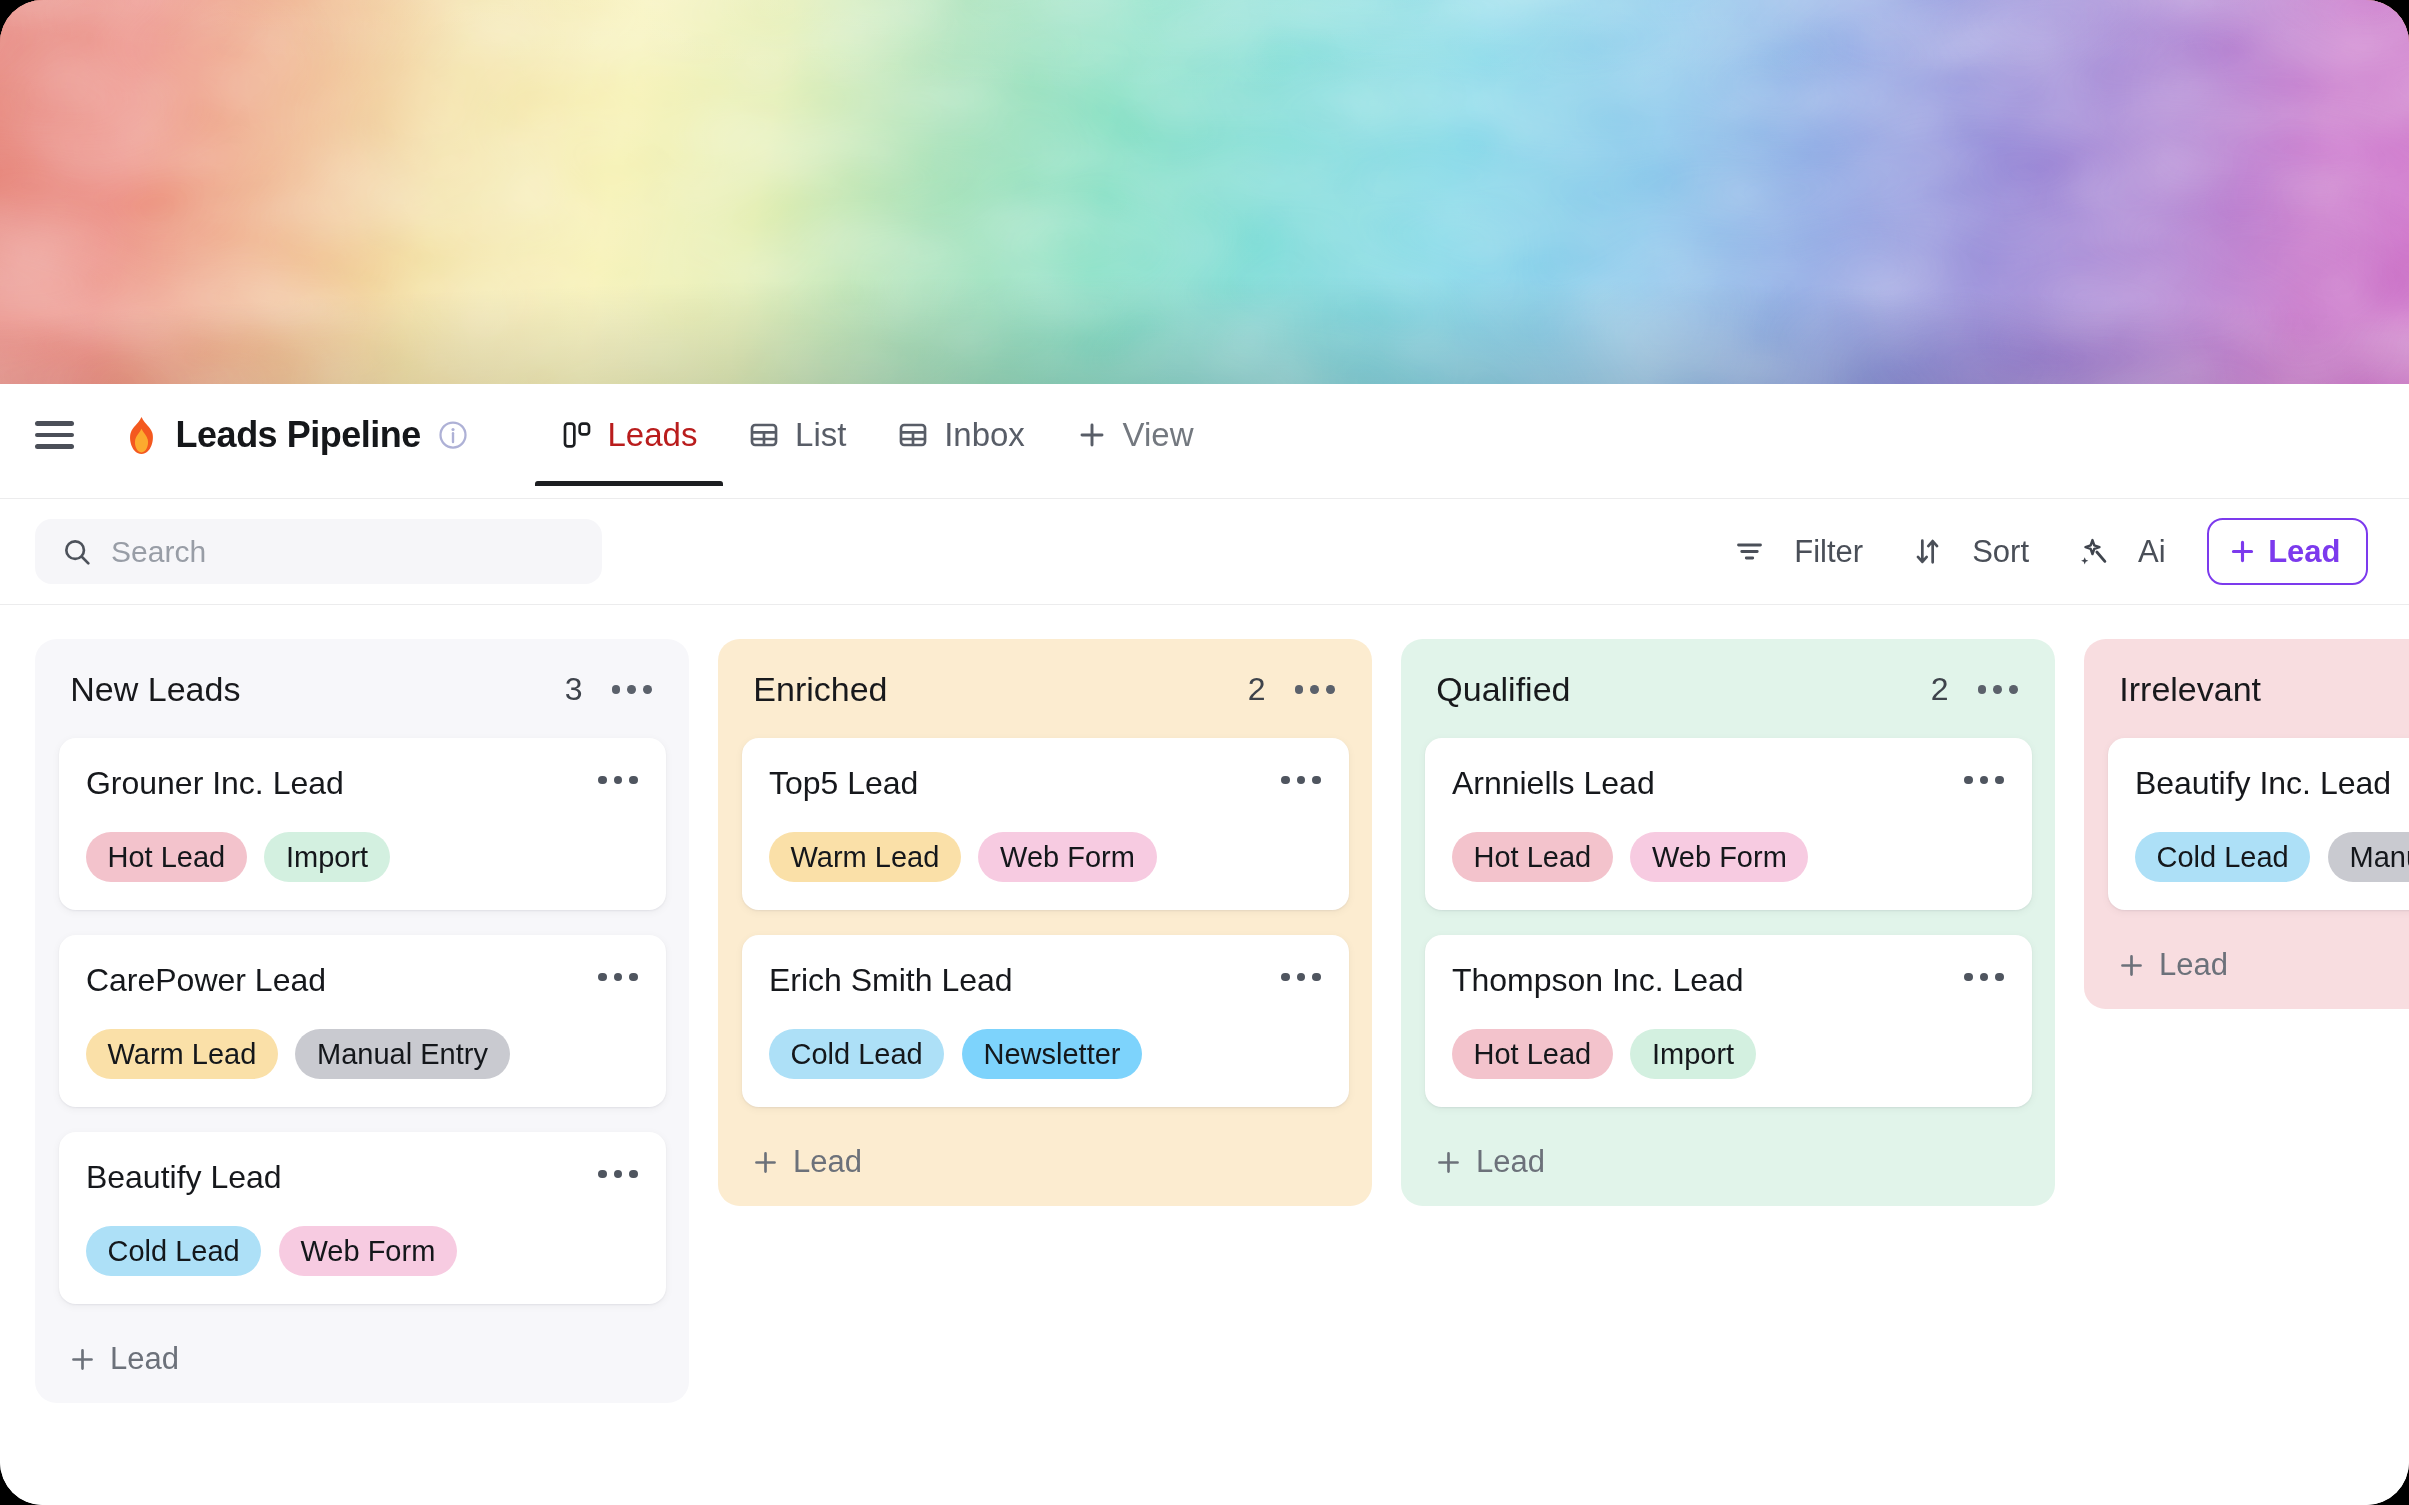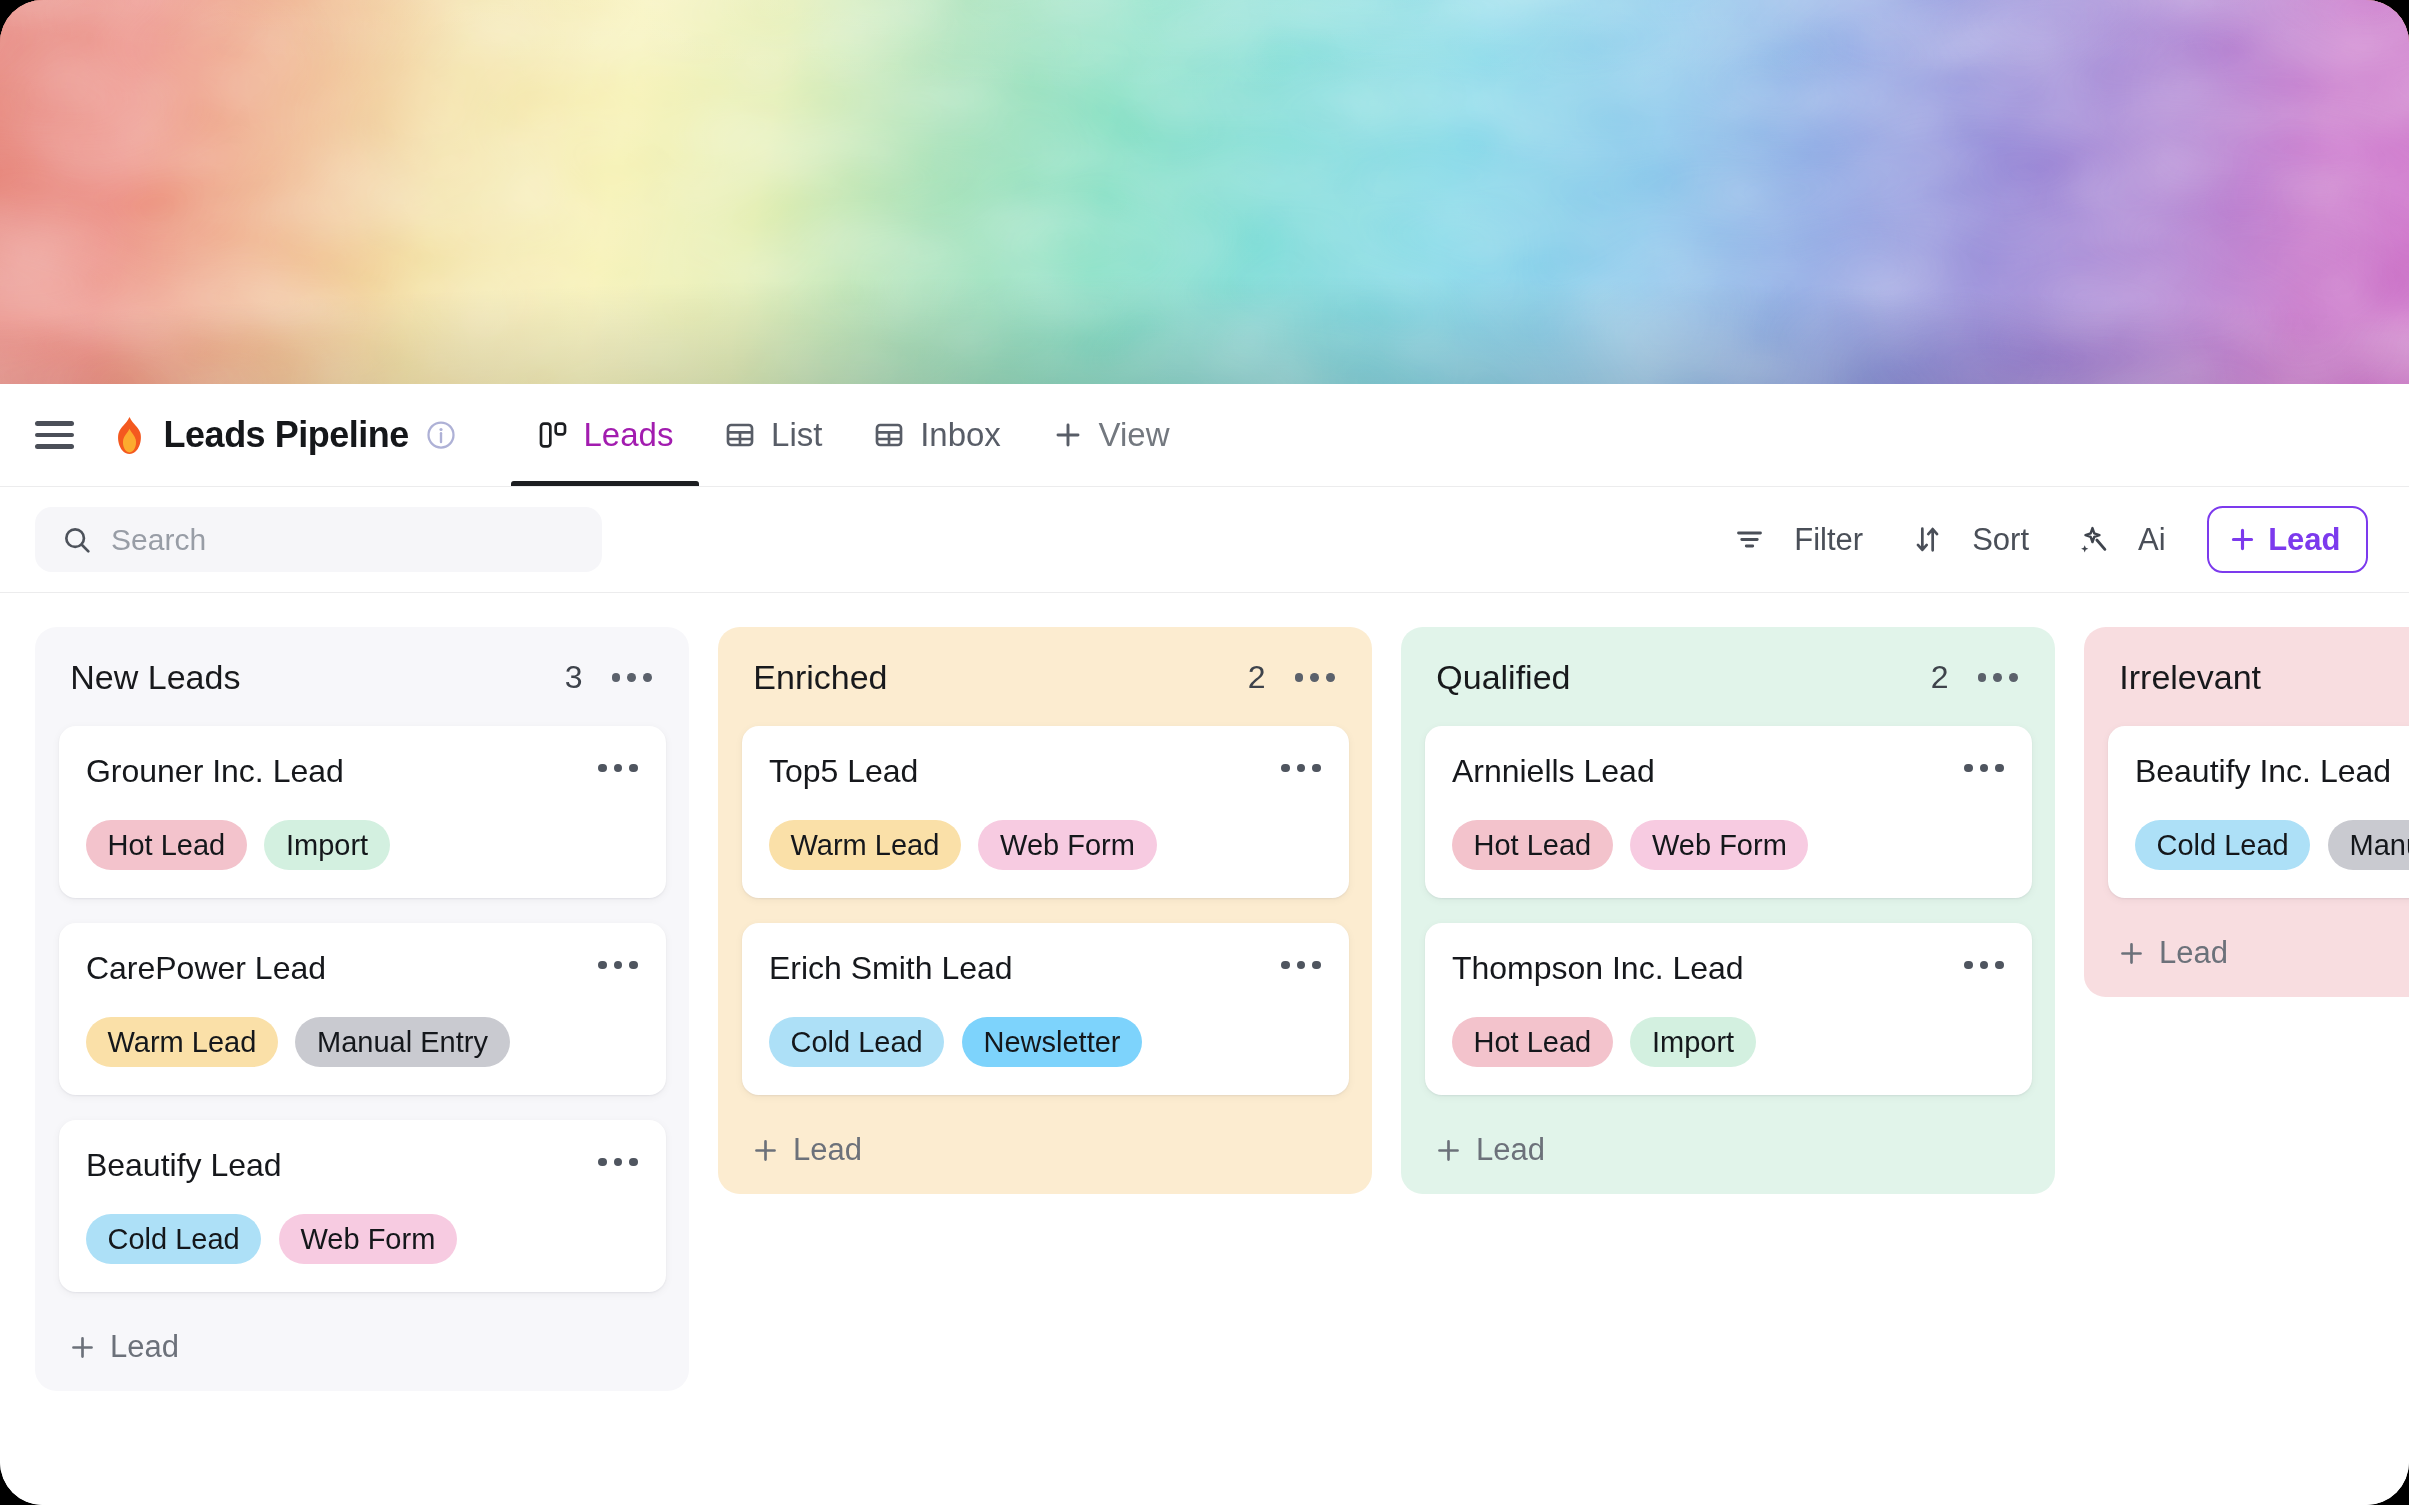--- a/index.html
+++ b/index.html
@@ -66,24 +66,24 @@
     position:absolute; inset:0;
     background:
       radial-gradient(120% 70% at 50% 115%, rgba(0,0,0,.20), rgba(0,0,0,0) 62%),
       radial-gradient(100% 60% at 50% -12%, rgba(255,255,255,.22), rgba(255,255,255,0) 60%);
   }
 
   
   .header {
     flex:0 0 102px;
     display:flex; align-items:center;
-    padding:0 0 0 33px;
+    padding:0 0 12px 33px;
     border-bottom:1.5px solid #ececed;
     background:#fff;
-    gap:4px;
+    gap:16px;
   }
   .hamburger {
     width:43px; height:33px;
     display:flex; flex-direction:column; justify-content:space-between;
     cursor:pointer; flex:0 0 auto;
     padding:2.9px 2px;
   }
   .hamburger span { display:block; height:4.4px; background:#4b4f58; border-radius:2.9px; }
   .brand {
     display:flex; align-items:center; gap:17.6px;
@@ -97,21 +97,21 @@
   .info-icon {
     width:30px; height:30px; flex:0 0 auto; cursor:pointer;
   }
   .tabs { display:flex; align-items:stretch; height:102px; margin-left:51px; }
   .tab {
     display:flex; align-items:center; gap:14.7px;
     padding:0 25.5px; height:102px; cursor:pointer;
     position:relative;
   }
   .tab-label { font-size:33px; color:#585d67; white-space:nowrap; }
-  .tab.active .tab-label { color:#a21caf; }
+  .tab.active .tab-label { color:#b91c1c; }
   .tab.active::after {
     content:''; position:absolute; left:0; right:0; bottom:0;
     height:4.9px; background:#1c1e21; border-radius:2.9px 2.9px 0 0;
   }
   .tab-icon { width:32px; height:32px; flex:0 0 auto; }
   .tab.add .tab-label { color:#73787f; }
 
   
   .toolbar {
     flex:0 0 106px;

